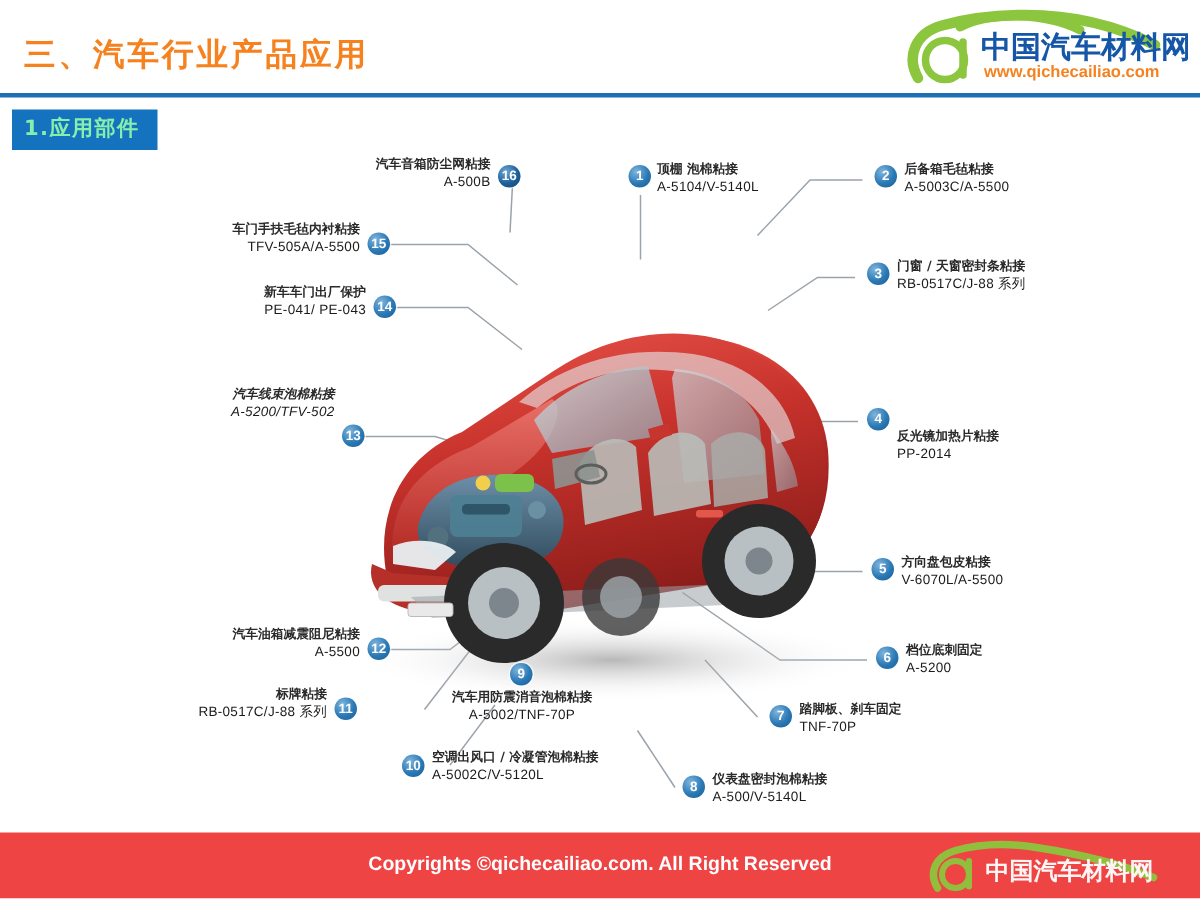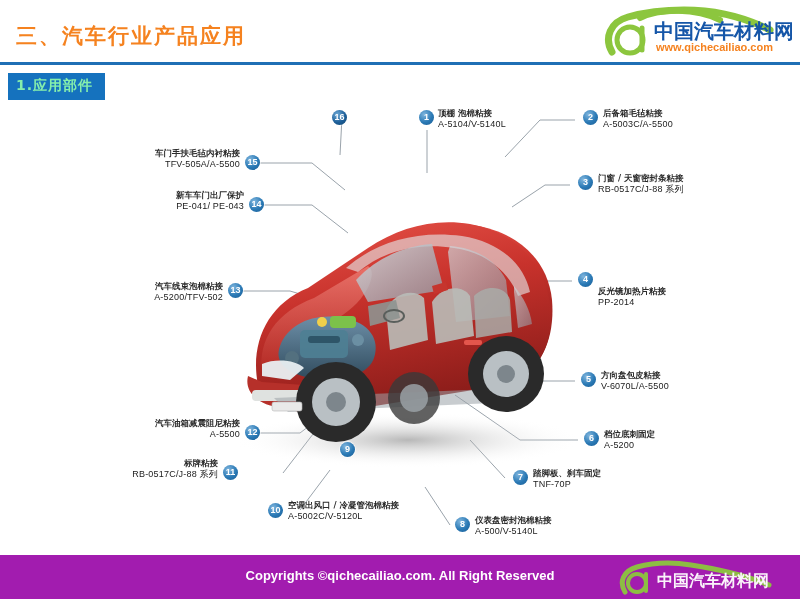--- a/index.html
+++ b/index.html
@@ -81,21 +81,21 @@
     line-height:15px;text-align:center;
     font-family:"Liberation Sans","DejaVu Sans",sans-serif;
     box-shadow:0 0 0 1px rgba(255,255,255,.6);
   }
   .bullet.dark{
     background:radial-gradient(circle at 35% 30%, #6ea9d6 0%, #1d5f99 55%, #12456e 100%);
   }
   
   #footer{
     position:absolute;left:0;top:555px;width:800px;height:44px;
-    background:#a21caf;
+    background:#ef4444;
   }
   #footer-text{
     position:absolute;left:0;top:13px;width:800px;
     text-align:center;color:#ffffff;
     font-size:13px;font-weight:bold;
     font-family:"Liberation Sans","DejaVu Sans",sans-serif;
   }
   #footer-logo{
     position:absolute;right:8px;top:4px;width:175px;height:38px;opacity:.95;
   }
@@ -301,58 +301,66 @@
     <span class="code">TNF-70P</span>
   </div>
 
   <div class="bullet" style="left:455px;top:422px;">8</div>
   <div class="callout right" style="left:475px;top:420px;">
     <span class="cn">仪表盘密封泡棉粘接</span>
     <span class="code">A-500/V-5140L</span>
   </div>
 
   <div class="bullet" style="left:340px;top:347px;">9</div>
+  <div class="callout center" style="left:268px;top:365px;width:160px;">
+    <span class="cn">汽车用防震消音泡棉粘接</span>
+    <span class="code">A-5002/TNF-70P</span>
+  </div>
 
   <div class="bullet" style="left:268px;top:408px;">10</div>
   <div class="callout right" style="left:288px;top:405px;">
     <span class="cn">空调出风口 / 冷凝管泡棉粘接</span>
     <span class="code">A-5002C/V-5120L</span>
   </div>
 
   <div class="bullet" style="left:223px;top:370px;">11</div>
   <div class="callout left" style="left:55px;top:363px;width:163px;">
     <span class="cn">标牌粘接</span>
     <span class="code">RB-0517C/J-88 系列</span>
   </div>
 
   <div class="bullet" style="left:245px;top:330px;">12</div>
   <div class="callout left" style="left:80px;top:323px;width:160px;">
     <span class="cn">汽车油箱减震阻尼粘接</span>
     <span class="code">A-5500</span>
   </div>
 
   <div class="bullet" style="left:228px;top:188px;">13</div>
-  <div class="callout left" style="left:62px;top:186px;width:161px;">
+  <div class="callout left" style="left:62px;top:163px;width:161px;font-style:italic;">
     <span class="cn">汽车线束泡棉粘接</span>
     <span class="code">A-5200/TFV-502</span>
   </div>
 
   <div class="bullet" style="left:249px;top:102px;">14</div>
   <div class="callout left" style="left:85px;top:95px;width:159px;">
     <span class="cn">新车车门出厂保护</span>
     <span class="code">PE-041/ PE-043</span>
   </div>
 
   <div class="bullet" style="left:245px;top:60px;">15</div>
   <div class="callout left" style="left:78px;top:53px;width:162px;">
     <span class="cn">车门手扶毛毡内衬粘接</span>
     <span class="code">TFV-505A/A-5500</span>
   </div>
 
   <div class="bullet dark" style="left:332px;top:15px;">16</div>
+  <div class="callout left" style="left:165px;top:10px;width:162px;">
+    <span class="cn">汽车音箱防尘网粘接</span>
+    <span class="code">A-500B</span>
+  </div>
 
 </div>
 
 <div id="footer">
   <div id="footer-text">Copyrights ©qichecailiao.com. All Right Reserved</div>
   <div id="footer-logo">
     <svg width="175" height="38" viewBox="0 0 175 38" xmlns="http://www.w3.org/2000/svg">
       <path d="M8 33 C2 23 6 12 20 8 C38 3 56 3 74 6 C100 10 128 16 152 26" fill="none" stroke="#8CC63E" stroke-width="5" stroke-linecap="round"></path>
       <circle cx="20" cy="24" r="9" fill="none" stroke="#8CC63E" stroke-width="4"></circle>
       <path d="M29 15 L29 32" stroke="#8CC63E" stroke-width="4" stroke-linecap="round"></path>

